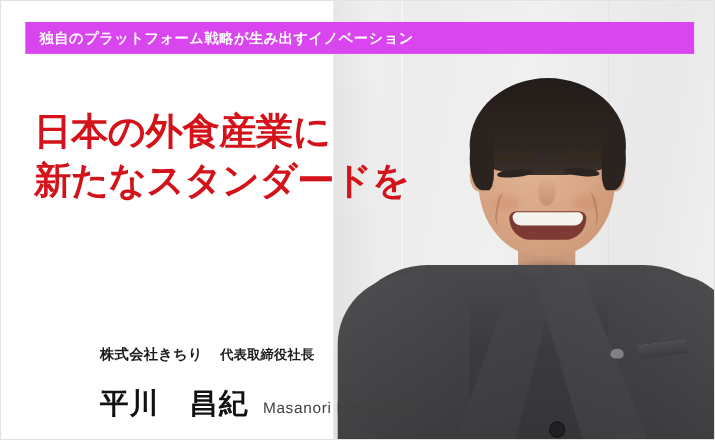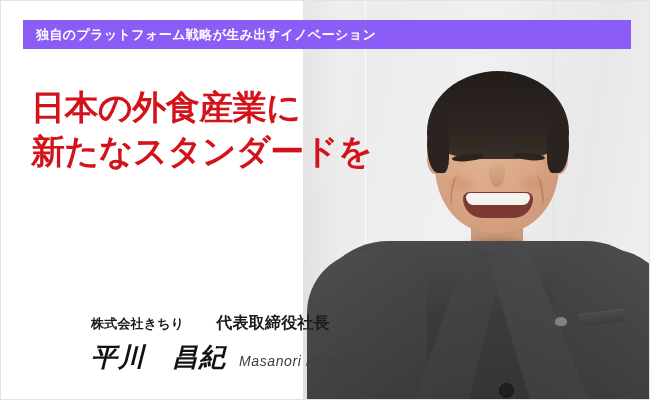--- a/index.html
+++ b/index.html
@@ -255,39 +255,40 @@
   .cheek.l { left: 125px; top: 124px; }
   .cheek.r { left: 198px; top: 124px; }
 
   
   #banner {
     position: absolute;
     left: 22px;
     top: 19px;
     width: 608px;
     height: 29px;
-    background: #8b5cf6;
+    background: #d946ef;
     display: flex;
     align-items: center;
   }
   #banner .banner-text {
     color: #ffffff;
     font-size: 13px;
     font-weight: 700;
     letter-spacing: 0.4px;
     padding-left: 13px;
     white-space: nowrap;
   }
 
   
   #headline {
     position: absolute;
     left: 30px;
-    top: 84px;
+    top: 100px;
     width: 340px;
+    font-family: Liberation Mono, monospace;
   }
   #headline .hl-line {
     color: #d3121a;
     font-size: 34px;
     font-weight: 700;
     line-height: 44px;
     letter-spacing: -0.5px;
     white-space: nowrap;
   }
 
@@ -295,41 +296,39 @@
   #nameblock {
     position: absolute;
     left: 90px;
     top: 312px;
     width: 300px;
   }
   .title-row {
     display: flex;
     align-items: baseline;
     color: #1b1b1b;
-    gap: 30px;
   }
   .company {
     font-size: 13px;
     font-weight: 700;
     letter-spacing: 0.2px;
     white-space: nowrap;
   }
   .role {
-    font-size: 16px;
+    font-size: 12px;
     font-weight: 700;
-    margin-left: 2px;
+    margin-left: 16px;
     letter-spacing: 0.2px;
     white-space: nowrap;
   }
   .name-row {
     display: flex;
     align-items: baseline;
-    margin-top: 6px;
+    margin-top: 18px;
     color: #111111;
-    font-style: italic;
   }
   .name-ja {
     font-size: 26px;
     font-weight: 700;
     letter-spacing: 1px;
     white-space: nowrap;
   }
   .name-en {
     font-size: 14px;
     font-weight: 400;

